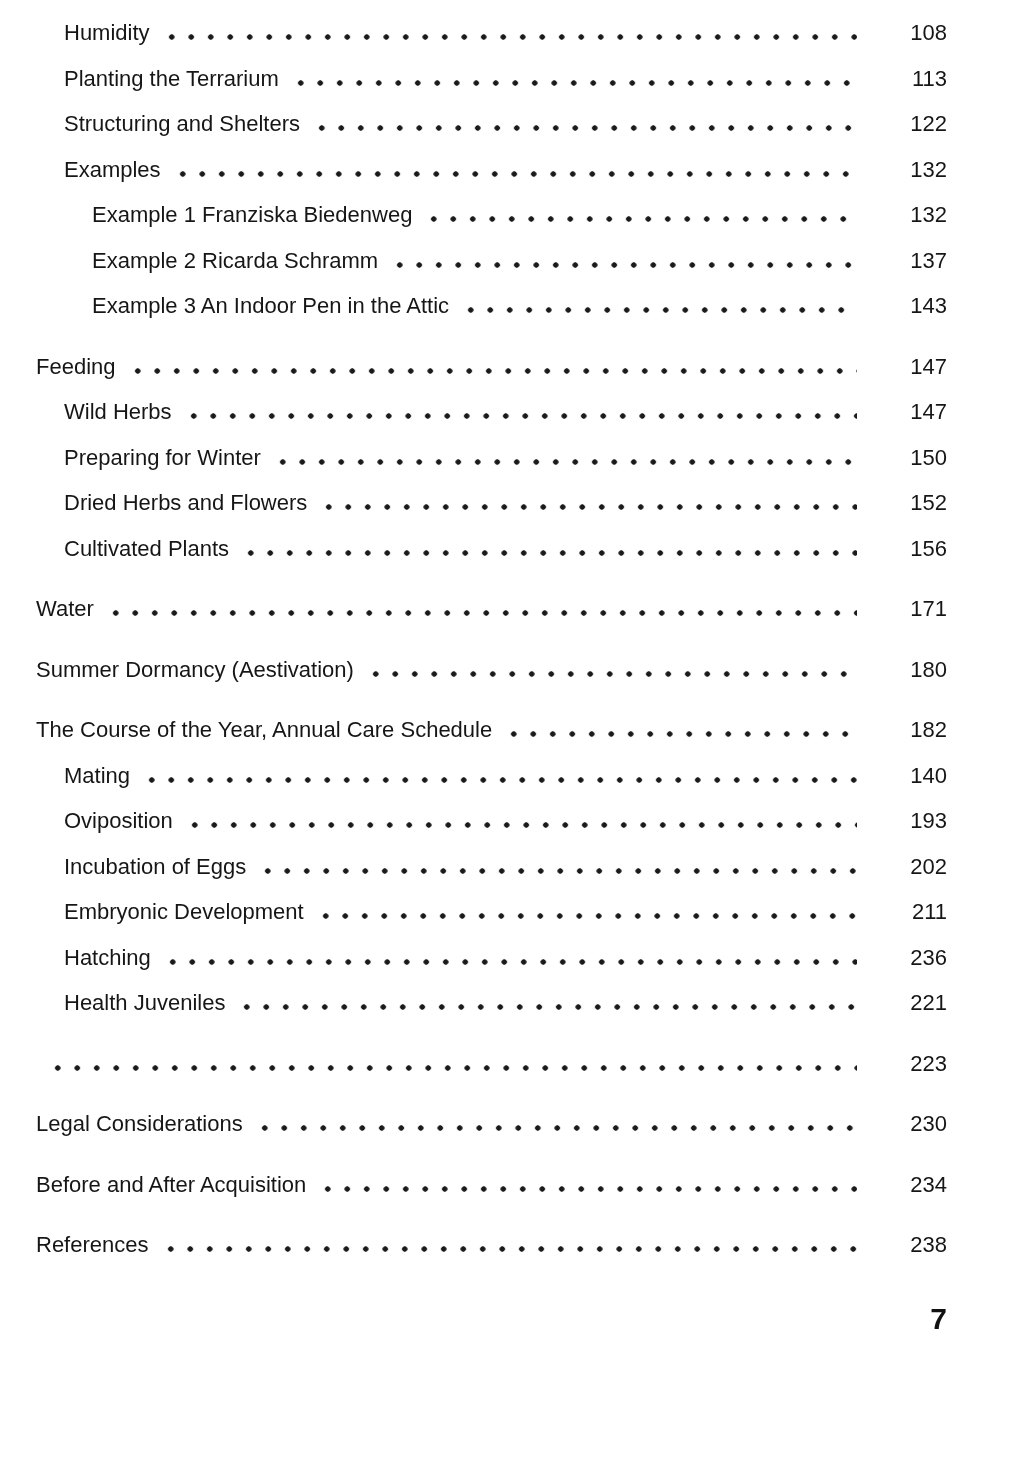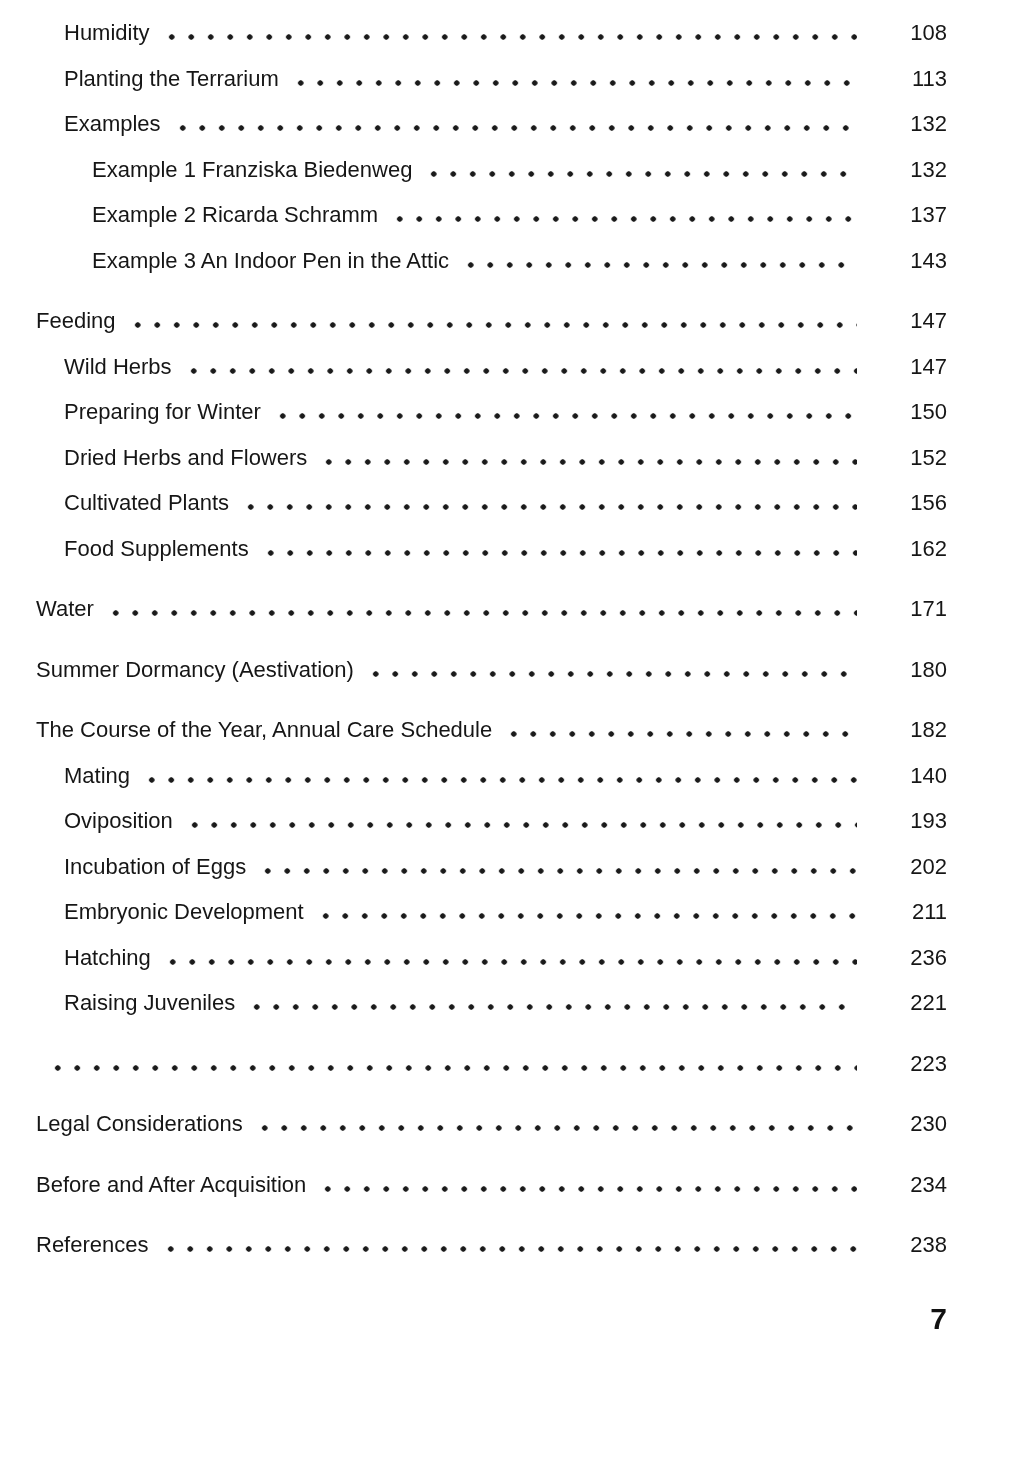--- a/index.html
+++ b/index.html
@@ -67,20 +67,25 @@
         <span class="toc-label">Humidity</span>
         <span class="toc-leader"></span>
         <span class="toc-page">108</span>
       </div>
       <div class="toc-row level-1">
         <span class="toc-label">Planting the Terrarium</span>
         <span class="toc-leader"></span>
         <span class="toc-page">113</span>
       </div>
       <div class="toc-row level-1">
+        <span class="toc-label">Structuring and Shelters</span>
+        <span class="toc-leader"></span>
+        <span class="toc-page">122</span>
+      </div>
+      <div class="toc-row level-1">
         <span class="toc-label">Examples</span>
         <span class="toc-leader"></span>
         <span class="toc-page">132</span>
       </div>
       <div class="toc-row level-2">
         <span class="toc-label">Example 1 Franziska Biedenweg</span>
         <span class="toc-leader"></span>
         <span class="toc-page">132</span>
       </div>
       <div class="toc-row level-2">
@@ -111,25 +116,20 @@
       <div class="toc-row level-1">
         <span class="toc-label">Dried Herbs and Flowers</span>
         <span class="toc-leader"></span>
         <span class="toc-page">152</span>
       </div>
       <div class="toc-row level-1">
         <span class="toc-label">Cultivated Plants</span>
         <span class="toc-leader"></span>
         <span class="toc-page">156</span>
       </div>
-      <div class="toc-row level-1">
-        <span class="toc-label">Food Supplements</span>
-        <span class="toc-leader"></span>
-        <span class="toc-page">162</span>
-      </div>
       <div class="toc-row level-0 section-gap">
         <span class="toc-label">Water</span>
         <span class="toc-leader"></span>
         <span class="toc-page">171</span>
       </div>
       <div class="toc-row level-0 section-gap">
         <span class="toc-label">Summer Dormancy (Aestivation)</span>
         <span class="toc-leader"></span>
         <span class="toc-page">180</span>
       </div>
@@ -157,21 +157,21 @@
         <span class="toc-label">Embryonic Development</span>
         <span class="toc-leader"></span>
         <span class="toc-page">211</span>
       </div>
       <div class="toc-row level-1">
         <span class="toc-label">Hatching</span>
         <span class="toc-leader"></span>
         <span class="toc-page">236</span>
       </div>
       <div class="toc-row level-1">
-        <span class="toc-label">Raising Juveniles</span>
+        <span class="toc-label">Health Juveniles</span>
         <span class="toc-leader"></span>
         <span class="toc-page">221</span>
       </div>
       <div class="toc-row level-0 section-gap">
         <span class="toc-leader"></span>
         <span class="toc-page">223</span>
       </div>
       <div class="toc-row level-0 section-gap">
         <span class="toc-label">Legal Considerations</span>
         <span class="toc-leader"></span>

